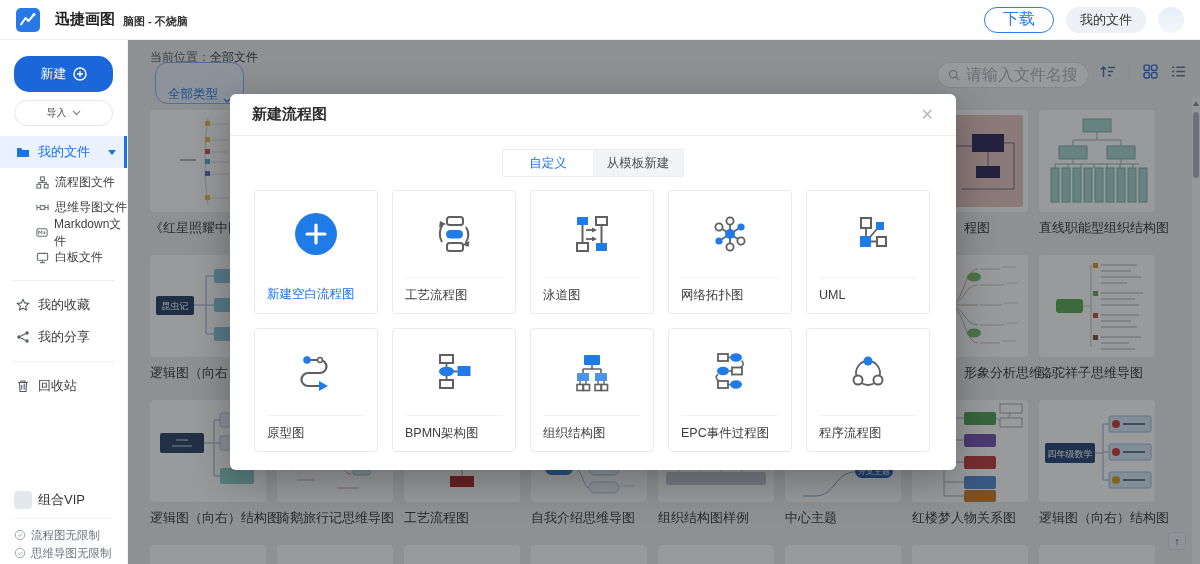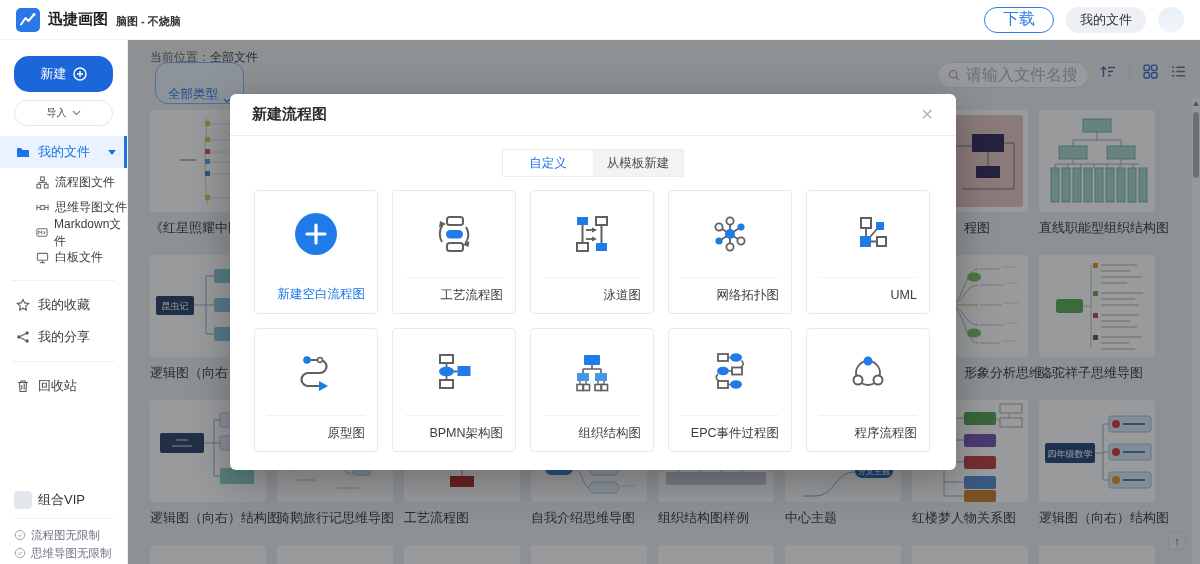--- a/index.html
+++ b/index.html
@@ -3,21 +3,21 @@
 <meta charset="utf-8">
 <style>
   * { margin:0; padding:0; box-sizing:border-box; }
   html,body { width:1200px; height:564px; overflow:hidden; }
   body { font-family:"Liberation Sans","DejaVu Sans",sans-serif; background:#fff; position:relative; }
 
   
   .hdr { position:absolute; top:0; left:0; right:0; height:40px; background:#fff;
          display:flex; align-items:center; padding:0 16px; z-index:40; border-bottom:1px solid #f3f3f3; }
   .hdr-logo { width:24px; height:24px; }
-  .hdr-title { font-size:15px; font-weight:bold; color:#1f1f1f; margin-left:8px; }
+  .hdr-title { font-size:15px; font-weight:bold; color:#1f1f1f; margin-left:15px; }
   .hdr-sub { font-size:11px; font-weight:bold; color:#333; margin-left:8px; margin-top:3px; }
   .hdr-right { margin-left:auto; display:flex; align-items:center; gap:12px; }
   .btn-download { height:26px; padding:0 18px; border:1px solid #2f7ce8; border-radius:13px;
                   color:#2f7ce8; font-size:16px; background:#fff; display:flex; align-items:center; cursor:pointer; }
   .btn-myfiles { height:26px; padding:0 14px; border-radius:13px; background:#edf0f4;
                  color:#333; font-size:13px; display:flex; align-items:center; cursor:pointer; }
   .avatar { width:26px; height:26px; border-radius:50%; background:linear-gradient(180deg,#e7eef7,#f3f7fc); }
 
   
   .sidebar { position:absolute; left:0; top:40px; bottom:0; width:128px; background:#fff;
@@ -78,21 +78,21 @@
   .modal-title { font-size:15px; font-weight:bold; color:#2b2b2b; }
   .modal-close { margin-left:auto; color:#b8b8b8; font-size:16px; line-height:1; cursor:pointer; }
   .tabs { display:flex; justify-content:center; margin-top:13px; }
   .tab-group { display:flex; background:#f2f3f5; border:1px solid #ececec; border-radius:2px; overflow:hidden; }
   .tab { width:90px; height:26px; line-height:26px; text-align:center; font-size:12.5px; color:#4a4a4a; cursor:pointer; }
   .tab.active { background:#fff; color:#1a73e8; }
   .cards { display:grid; grid-template-columns:repeat(5,124px); gap:14px; padding:13px 24px 0; }
   .card { height:124px; border:1px solid #e9e9e9; border-radius:4px; background:#fff;
           display:flex; flex-direction:column; cursor:pointer; }
   .card-icon { flex:1; display:flex; align-items:center; justify-content:center; }
-  .card-label { height:36px; line-height:35px; text-align:right; font-size:12.5px; color:#3c3c3c;
+  .card-label { height:36px; line-height:35px; text-align:left; font-size:12.5px; color:#3c3c3c;
                 border-top:1px solid #f3f3f3; margin:0 12px; white-space:nowrap; }
   .card.primary .card-label { border-top:none; color:#1a73e8; }
 </style>
 </head>
 <body>
 
 <div class="hdr">
   <span class="hdr-logo">
     <svg width="24" height="24" viewBox="0 0 24 24">
         <rect width="24" height="24" rx="5" fill="#2878e8"></rect>

